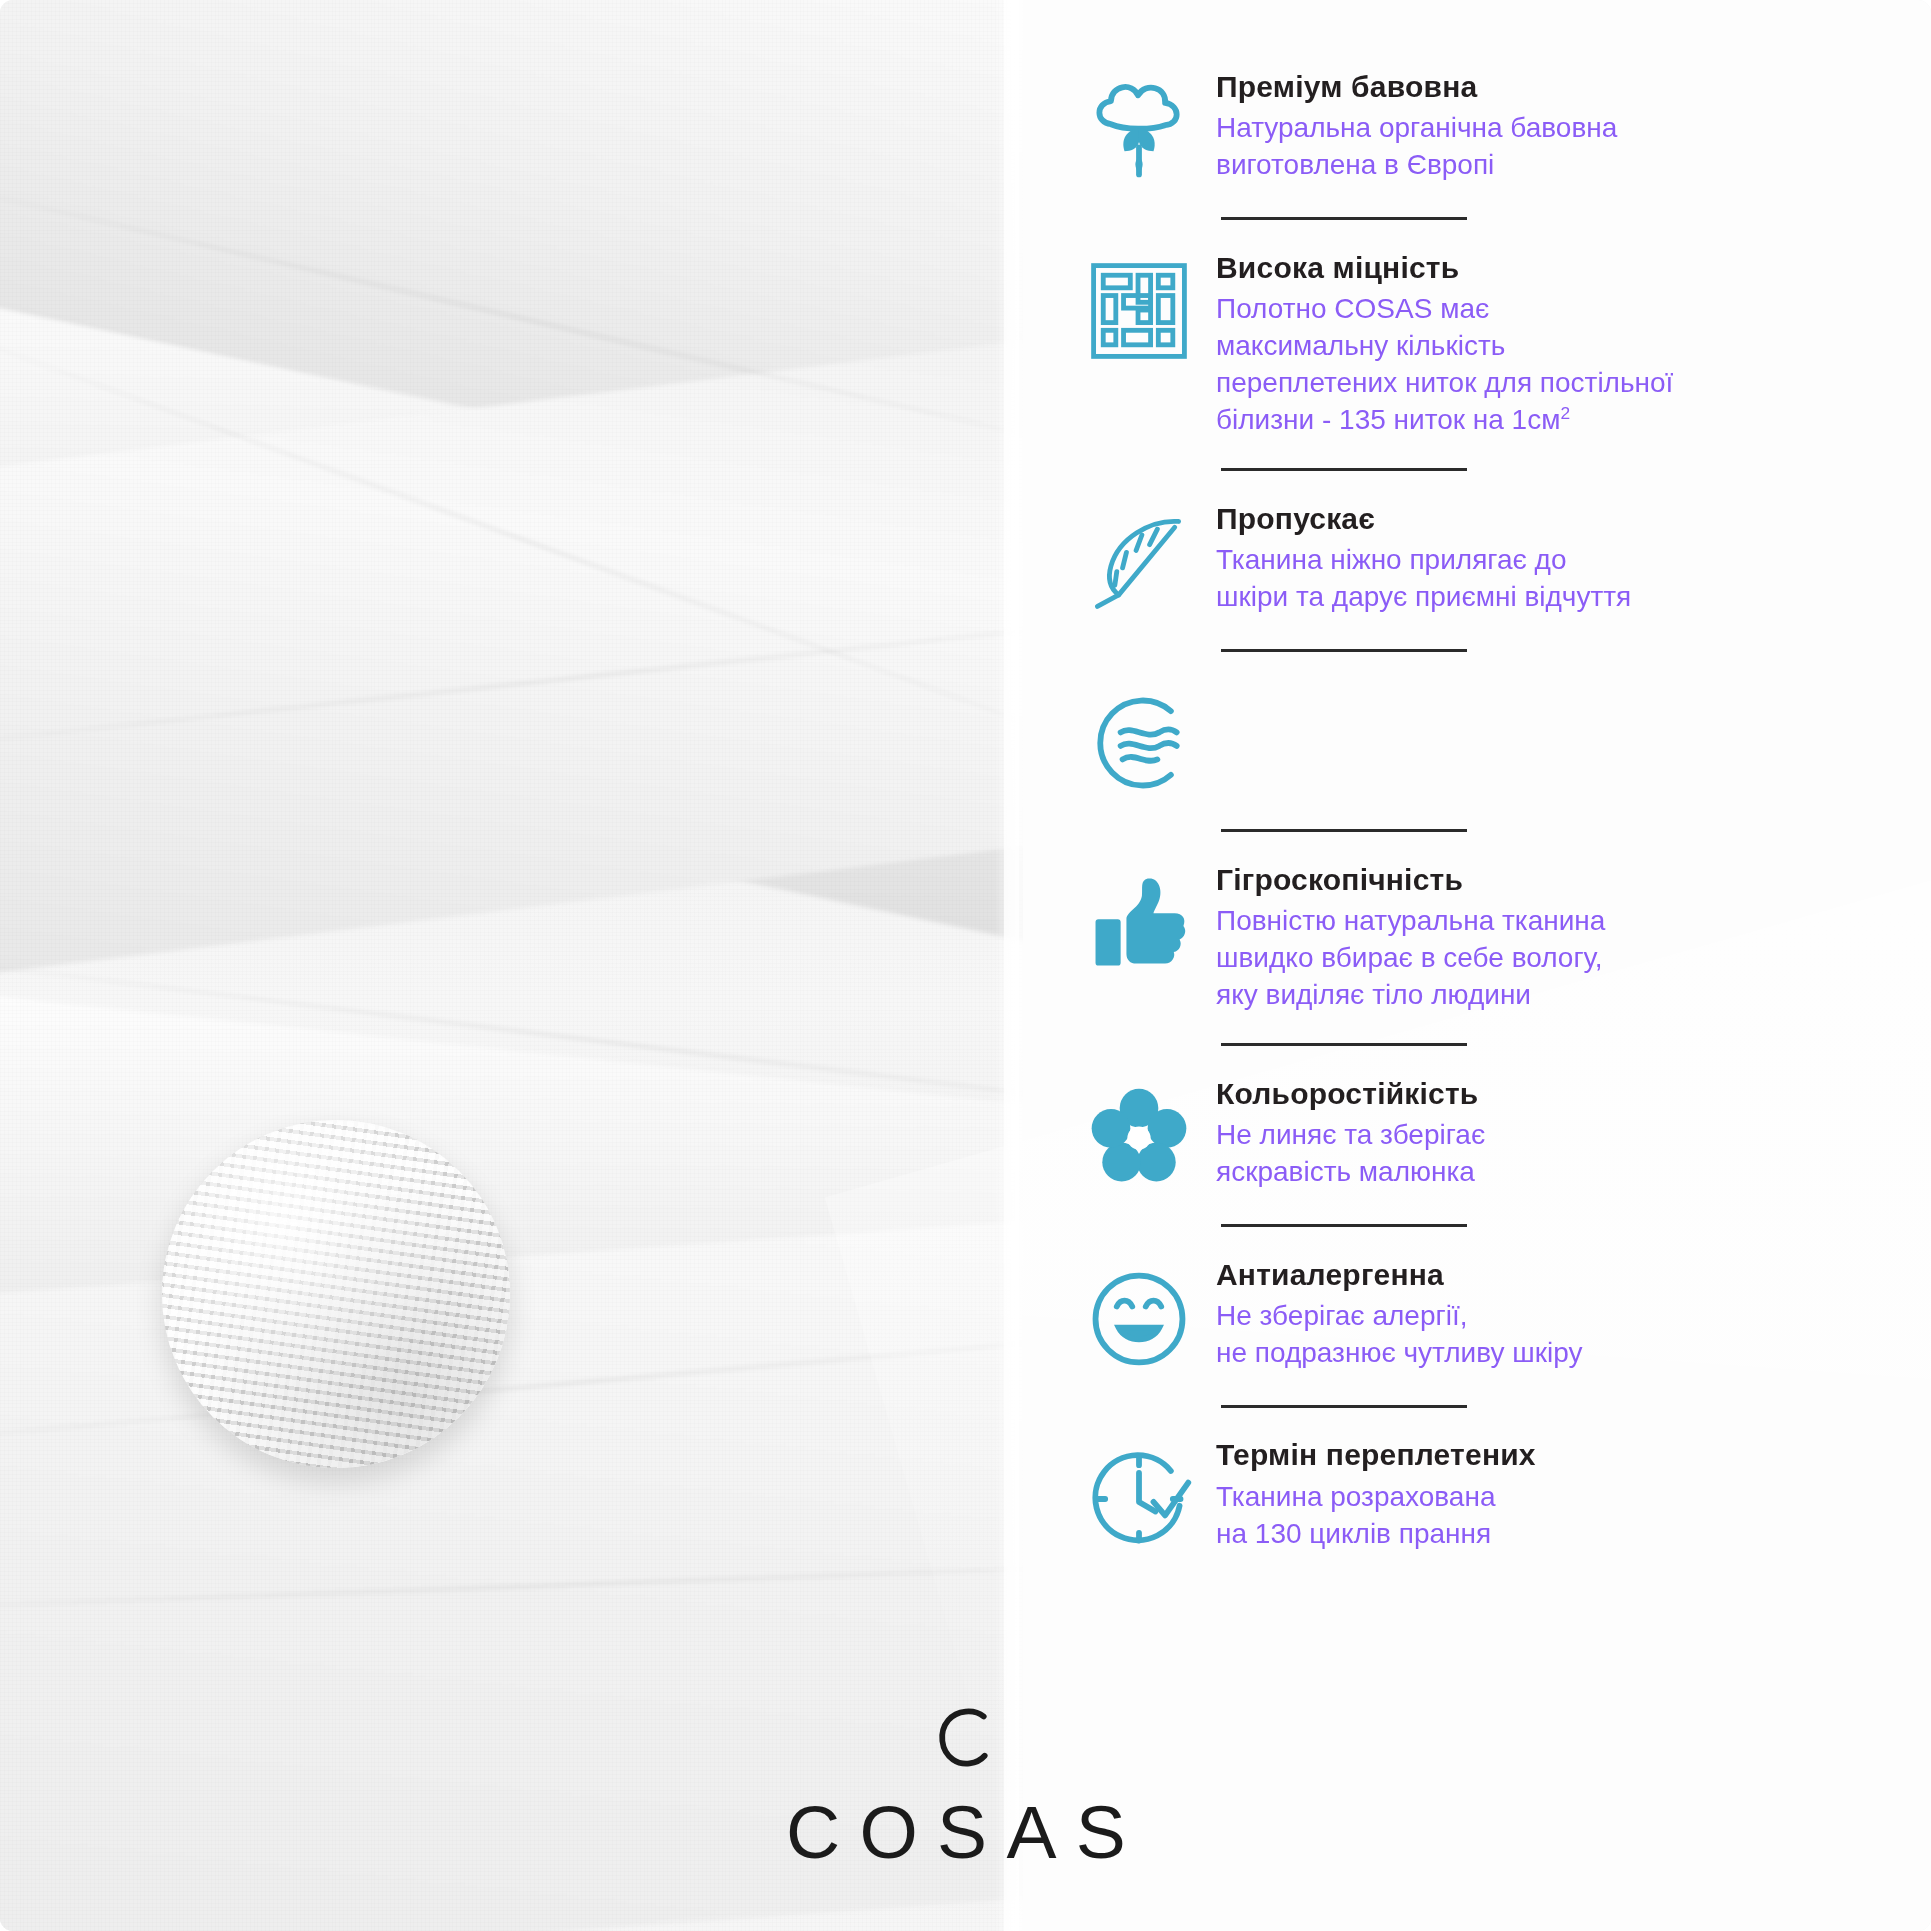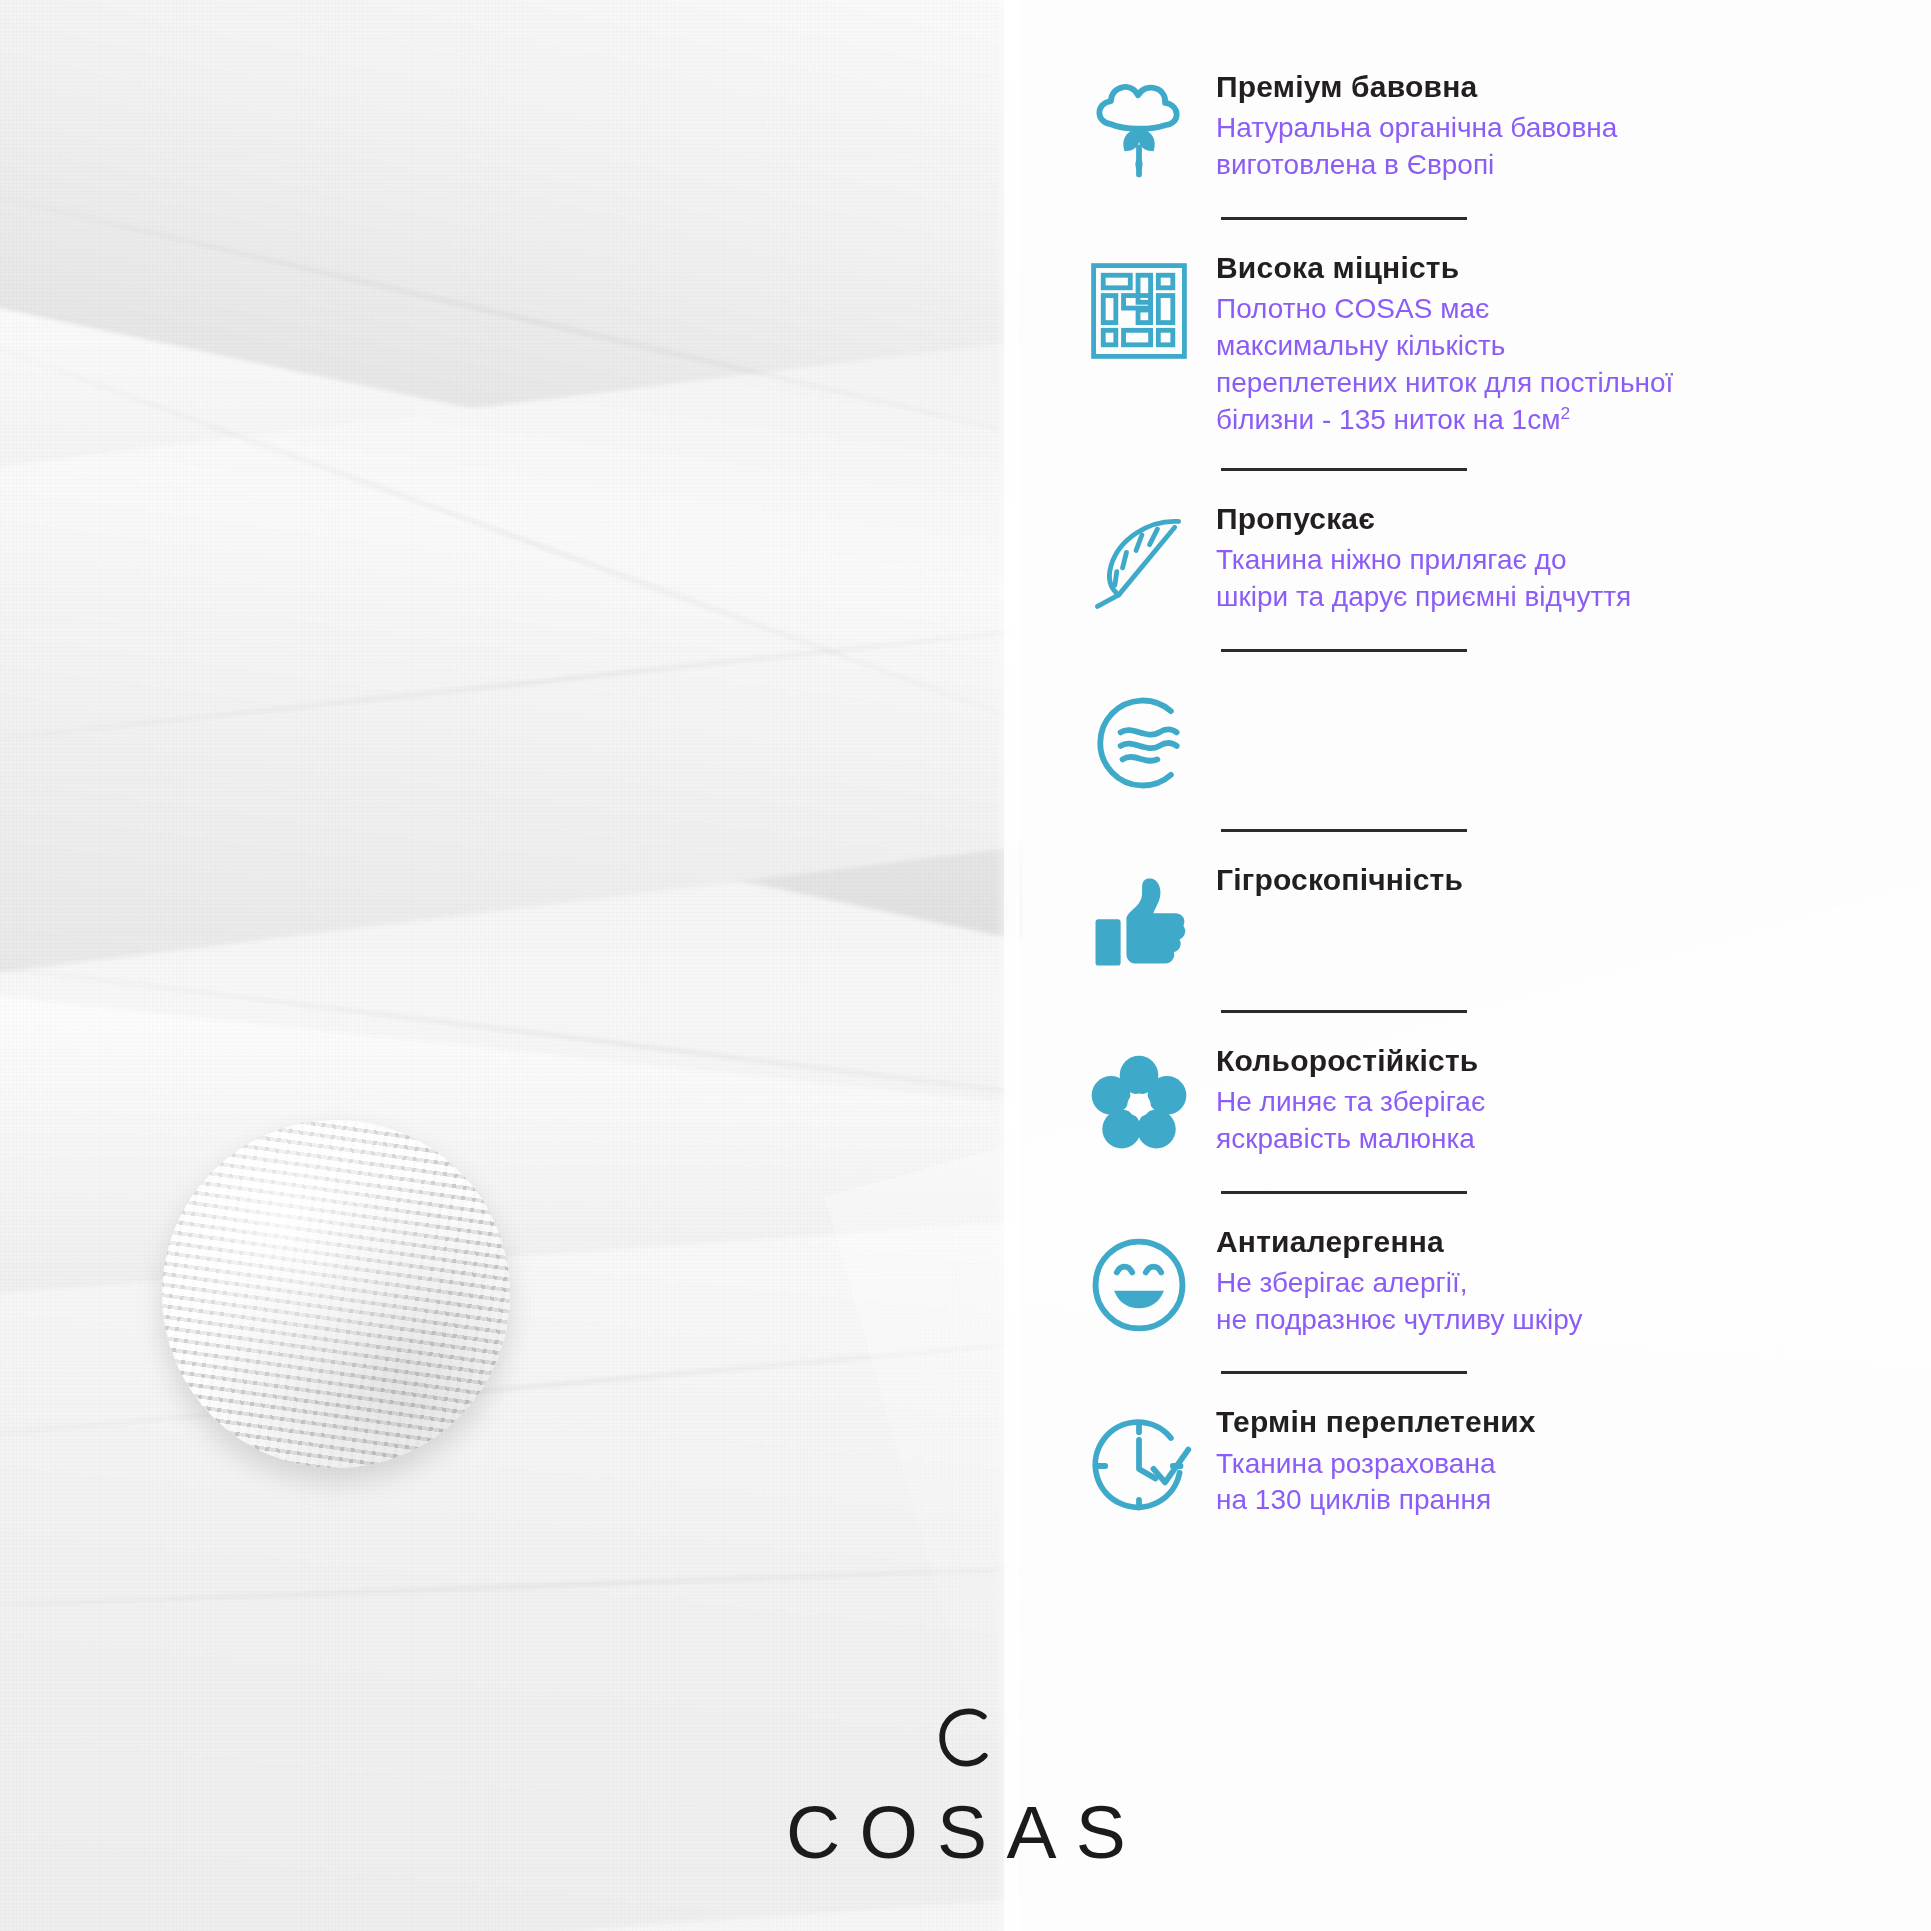--- a/index.html
+++ b/index.html
@@ -12,20 +12,21 @@
     height: 1931px;
     font-family: "Liberation Sans", sans-serif;
     overflow: hidden;
   }
   .page {
     position: relative;
     width: 1931px;
     height: 1931px;
     background: #f2f3f3;
     overflow: hidden;
+    border-radius: 13px;
   }
 
   
   .photo {
     position: absolute;
     left: 0; top: 0;
     width: 1023px;
     height: 1931px;
     overflow: hidden;
     background: #f4f4f4;
@@ -332,20 +333,23 @@
       <div class="feat-icon">
         <svg width="114" height="114" viewBox="0 0 118 118">
           <g fill="#3FA9C9">
             <rect x="14" y="54" width="26" height="48" rx="3"></rect>
             <path d="M46 54 C46 46 60 42 62 30 C63 22 60 14 68 12 C78 10 84 22 80 34 C78 40 74 46 74 48 L96 48 C104 48 108 54 105 61 C109 66 106 73 101 75 C104 80 101 87 95 88 C97 93 93 100 86 100 L56 100 C50 100 46 96 46 90 Z"></path>
           </g>
         </svg>
       </div>
       <div class="feat-text">
         <p class="feat-title">Гігроскопічність</p>
+        <p class="feat-desc">Повністю натуральна тканина
+швидко вбирає в себе вологу,
+яку виділяє тіло людини</p>
       </div>
     </div>
 
     <div class="divider"></div>
 
     <div class="feature">
       <div class="feat-icon">
         <svg width="114" height="114" viewBox="0 0 118 118">
           <g fill="#3FA9C9">
             <circle cx="59" cy="28" r="20"></circle>

